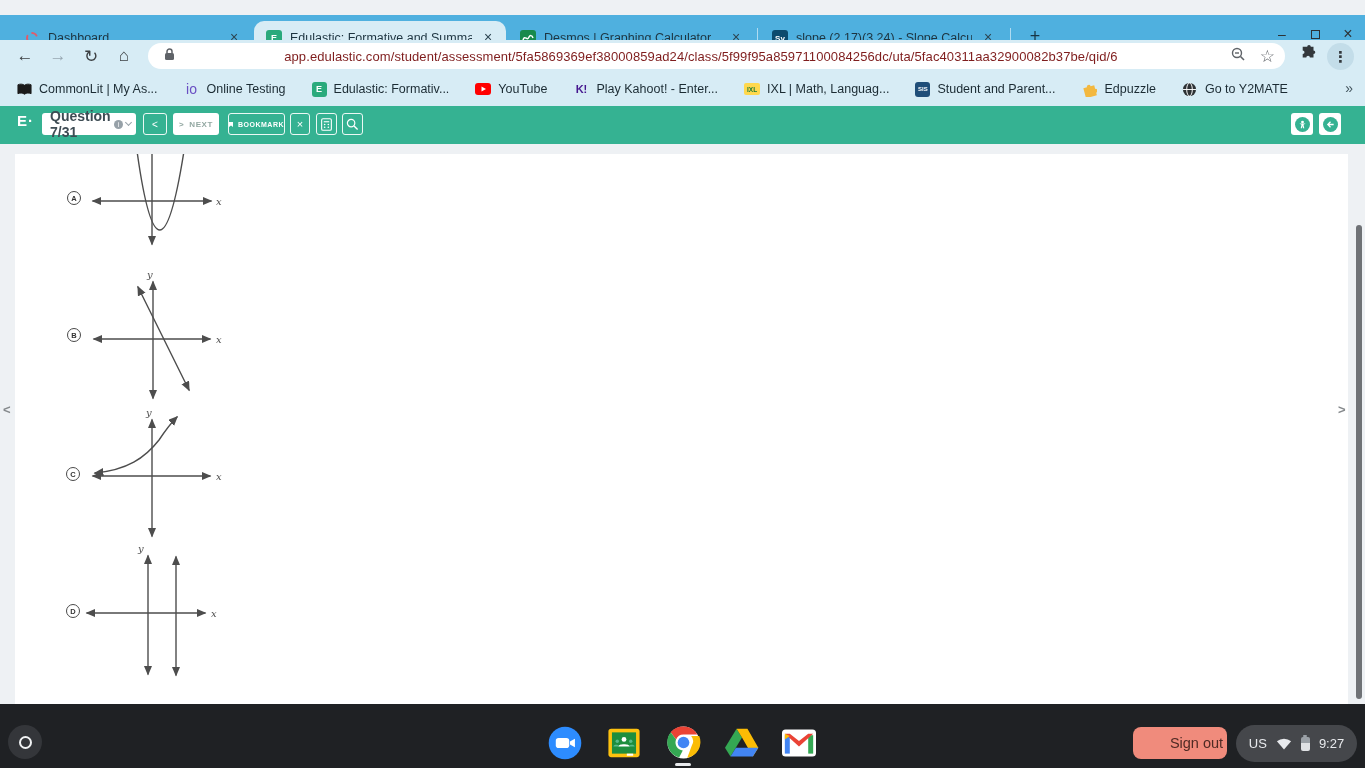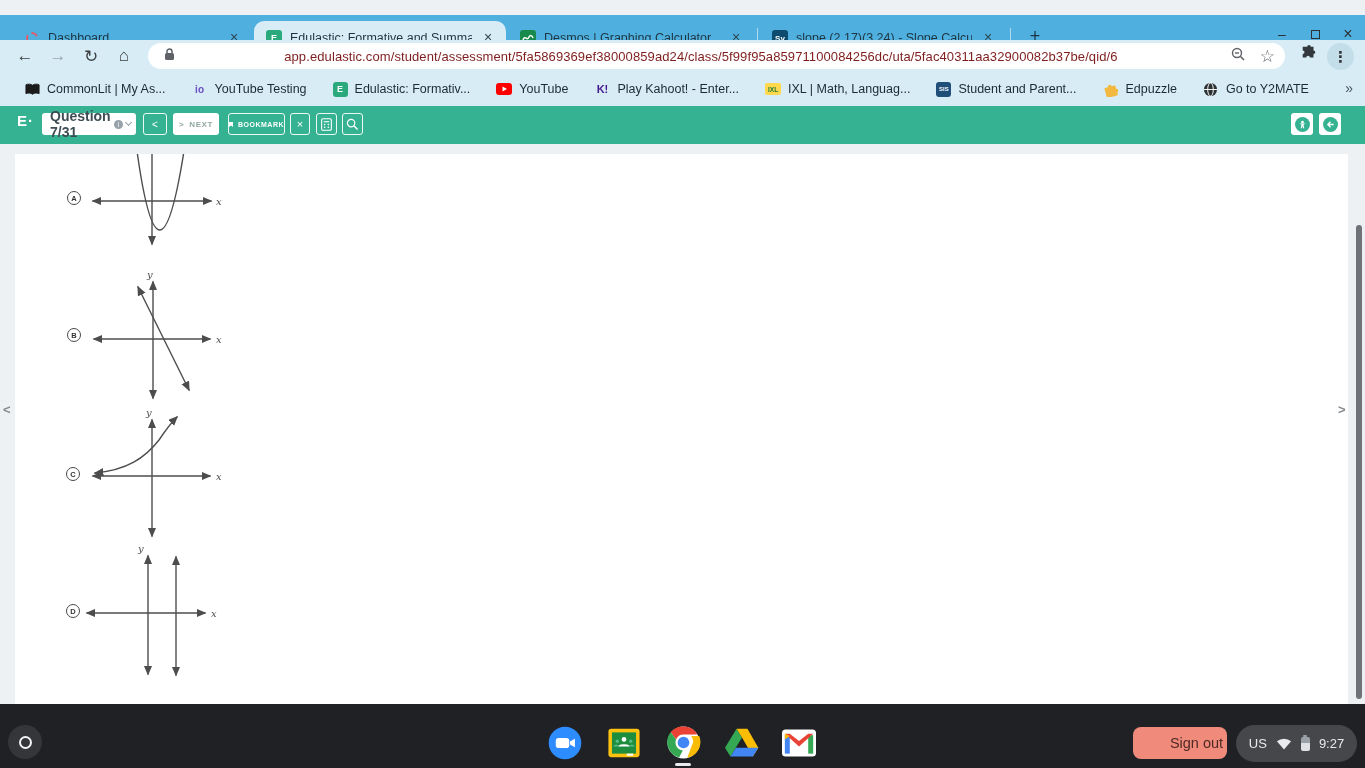--- a/index.html
+++ b/index.html
@@ -20,21 +20,21 @@
   #ctl-max i { display:block; width:9px; height:9px; border:1.6px solid #2c3236; }
 
   
   #navbar { top:40px; left:0; width:1365px; height:32px; background:#d7ecf5; }
   .navic { top:44px; width:26px; height:24px; display:flex; align-items:center; justify-content:center; font-size:17px; color:#3c4043; }
   #omnibox { top:43px; left:148px; width:1137px; height:26px; background:#fff; border-radius:13px; display:flex; align-items:center; padding:0 10px 0 16px; }
   #urltext { font-size:13px; color:#7f1d1d; white-space:nowrap; letter-spacing:0.1px; margin-left:10px; flex:1; overflow:hidden;text-align:center; }
   .pillic { color:#5f6368; font-size:15px; margin-left:14px; }
 
   
-  #bookmarks { top:72px; left:0; width:1365px; height:34px; background:#d7ecf5; display:flex; align-items:center; padding-left:24px; gap:26px; }
+  #bookmarks { top:72px; left:0; width:1365px; height:34px; background:#d7ecf5; display:flex; align-items:center; padding-left:16px; gap:26px; }
   .bm { display:flex; align-items:center; gap:7px; font-size:12.5px; color:#1b2b33; white-space:nowrap; }
   .bmic { width:16px; height:16px; display:flex; align-items:center; justify-content:center; flex:0 0 auto; }
   #bm-overflow { position:absolute; right:12px; top:80px; font-size:14px; color:#44555e; }
 
   
   #tealbar { top:106px; left:0; width:1365px; height:38px; background:#35b292; }
   #edu-logo { top:112px; left:17px; color:#fff; font-size:15px; font-weight:bold; letter-spacing:1px; }
   .tealbtn { position:absolute; top:113px; height:22px; border:1px solid rgba(255,255,255,.9); border-radius:3px; color:#fff; display:flex; align-items:center; justify-content:center; font-size:10px; }
   #qbox { top:113px; left:42px; width:94px; height:22px; background:#fff; border-radius:3px; display:flex; align-items:center; padding:0 5px 0 8px; gap:3px; }
   #qbox .qtext { font-size:14px; font-weight:bold; color:#3e4c54; flex:1; }
@@ -156,22 +156,22 @@
   <div id="bookmarks" class="abs">
     <div class="bm">
       <span class="bmic">
         <svg width="15" height="12" viewBox="0 0 16 12">
             <path d="M8,2 C6,0.5 3,0.5 1,1.5 V11 C3,10 6,10 8,11.5 C10,10 13,10 15,11 V1.5 C13,0.5 10,0.5 8,2 Z M8,2 V11.5" fill="#1b1b1b" stroke="#1b1b1b"></path>
           </svg>
       </span>
       <span>CommonLit | My As...</span>
     </div>
     <div class="bm">
-      <span class="bmic" style="color:#6a4fc3; font-weight:bold; font-size:10px;">io</span>
-      <span>YouTube Testing</span>
+      <span class="bmic" style="color:#6a4fc3; font-weight:normal; font-size:14px;">io</span>
+      <span>Online Testing</span>
     </div>
     <div class="bm">
       <span class="favsq" style="background:#2aaa7c; width:15px; height:15px;">E</span>
       <span>Edulastic: Formativ...</span>
     </div>
     <div class="bm">
       <span class="bmic">
         <svg width="16" height="12" viewBox="0 0 16 12">
             <rect width="16" height="12" rx="3" fill="#f00"></rect>
             <path d="M6.5,3.5 L11,6 L6.5,8.5 Z" fill="#fff"></path>

